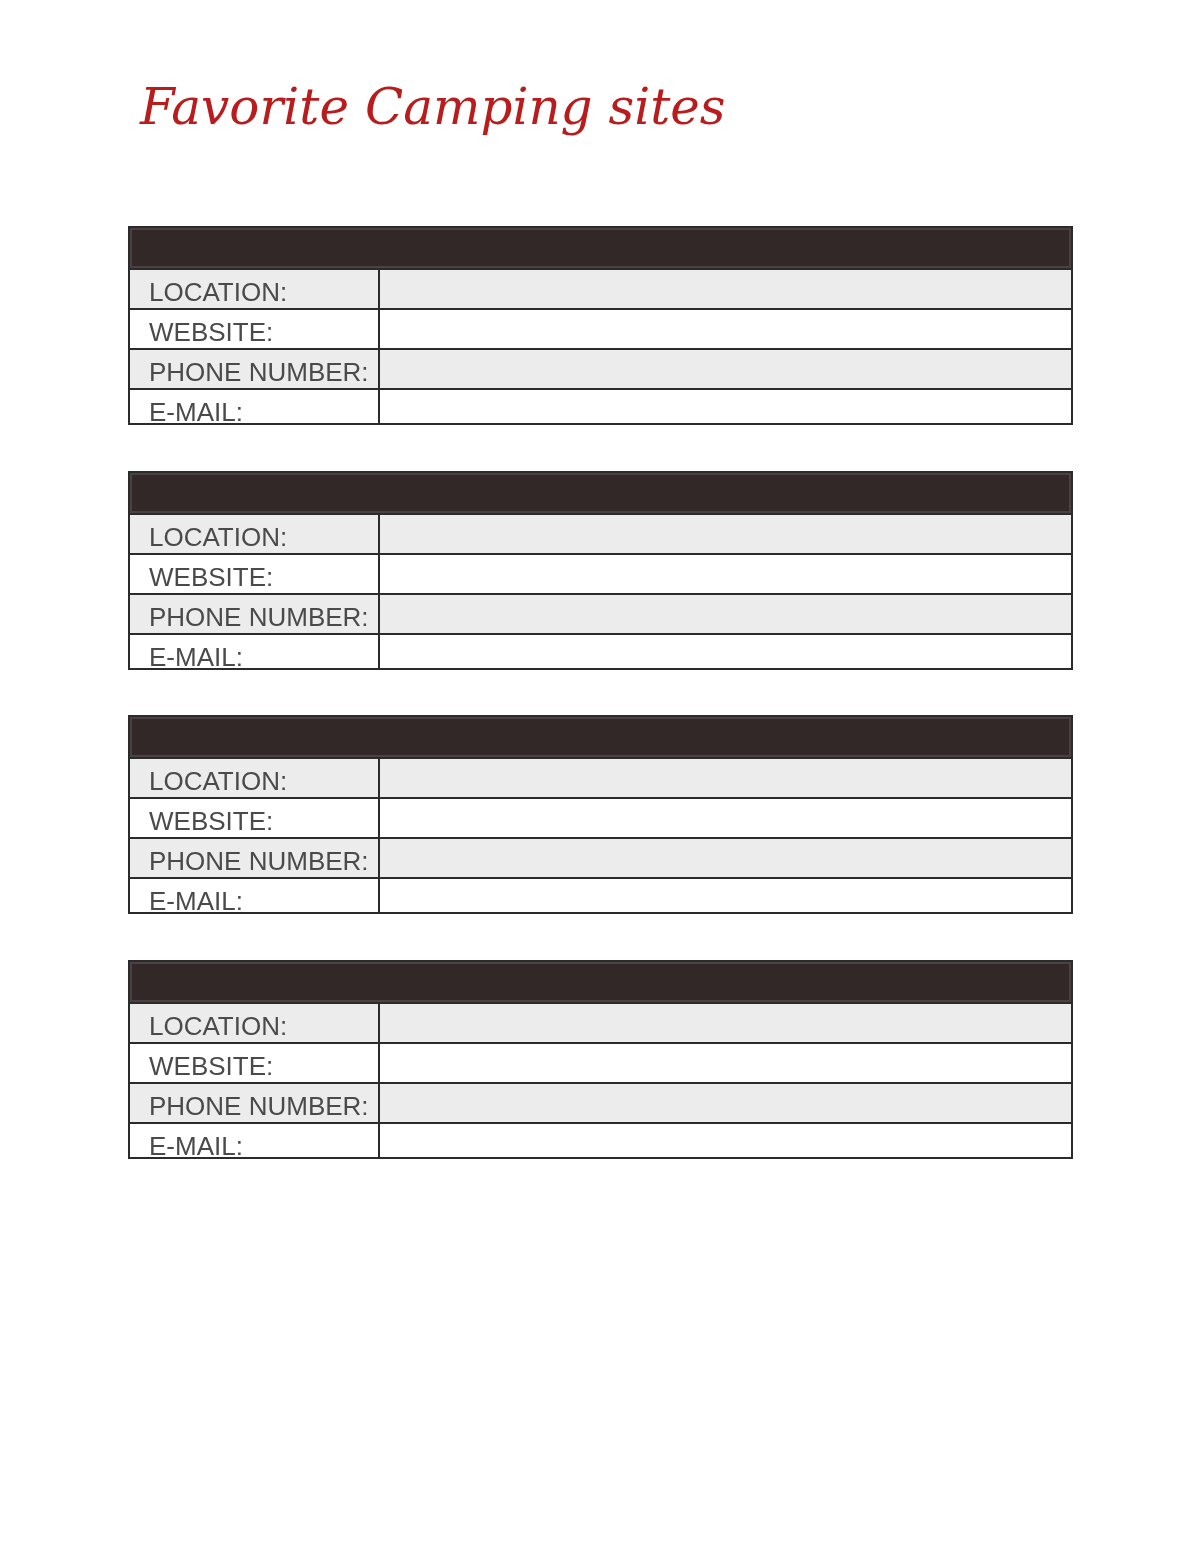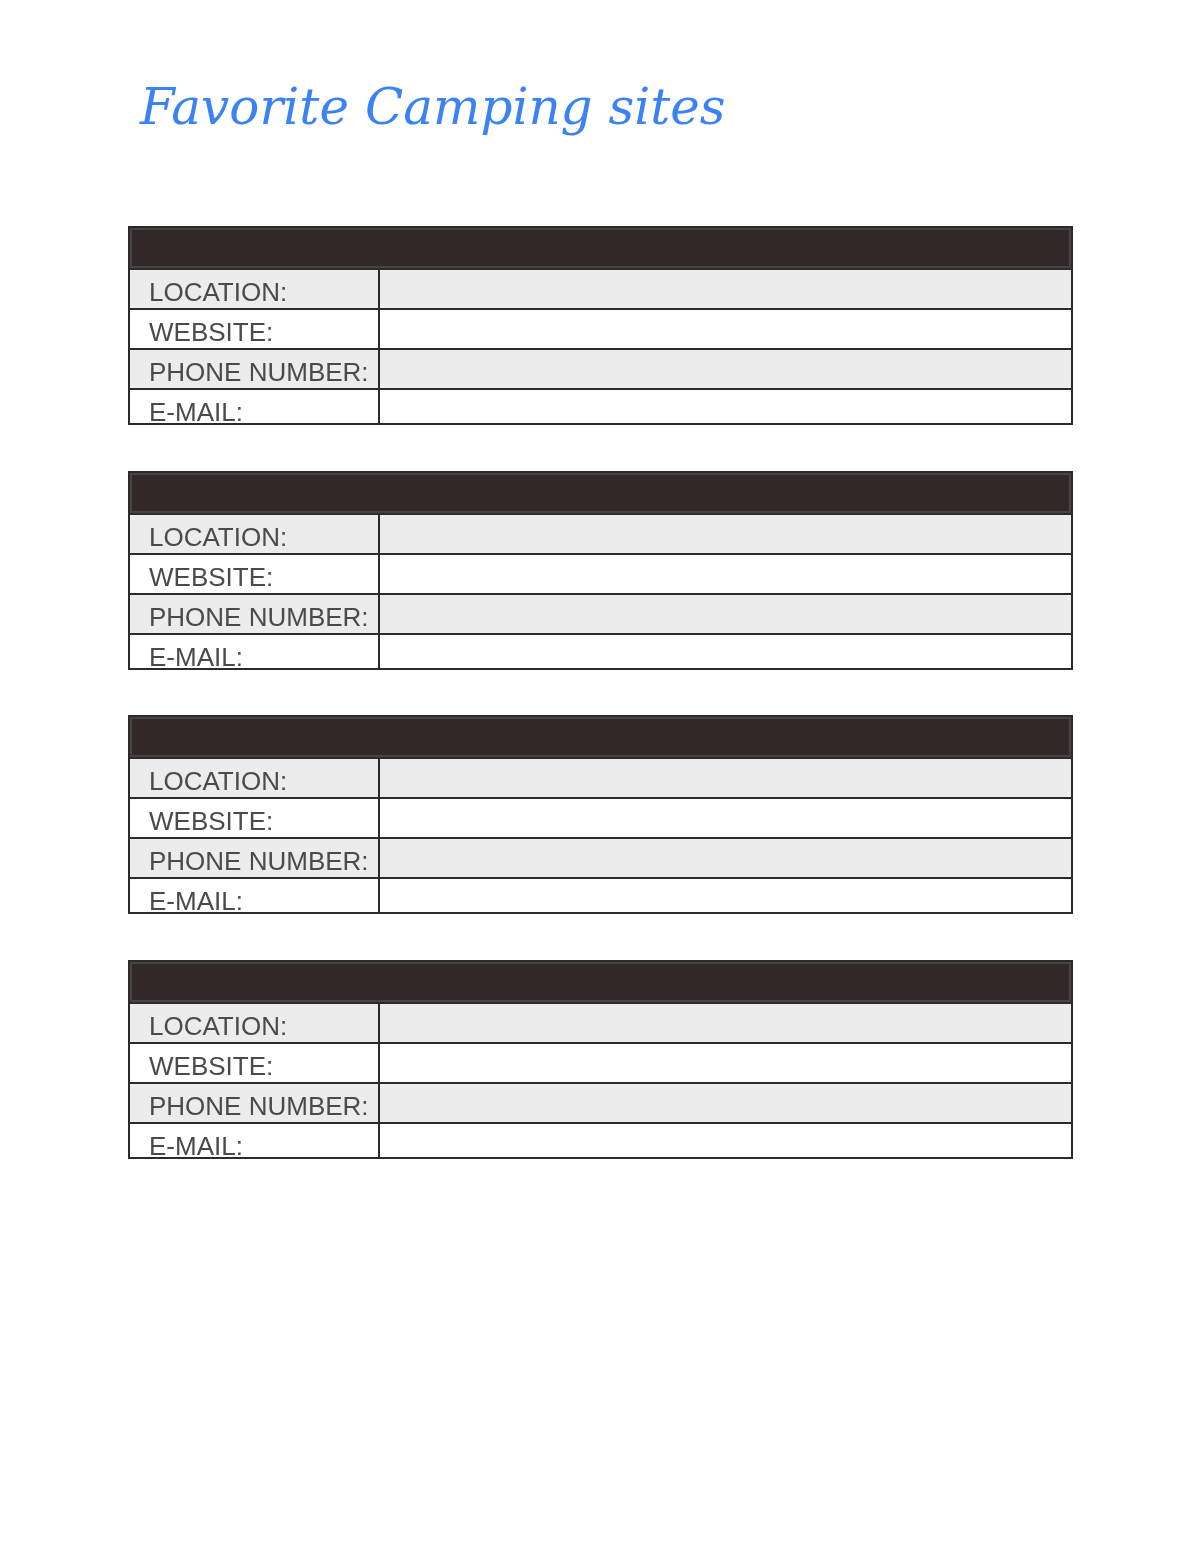--- a/index.html
+++ b/index.html
@@ -17,21 +17,21 @@
     .page-title {
       position: absolute;
       left: 140px;
       top: 72px;
       margin: 0;
       font-family: "DejaVu Serif", "Liberation Serif", serif;
       font-style: italic;
       font-weight: normal;
       font-size: 50px;
       line-height: 70px;
-      color: #3b82f6;
+      color: #b91c1c;
       letter-spacing: 0px;
     }
     .site-card {
       position: absolute;
       left: 128px;
       width: 945px;
       box-sizing: border-box;
       border: 2px solid #2b2b2b;
       background: #ffffff;
     }

